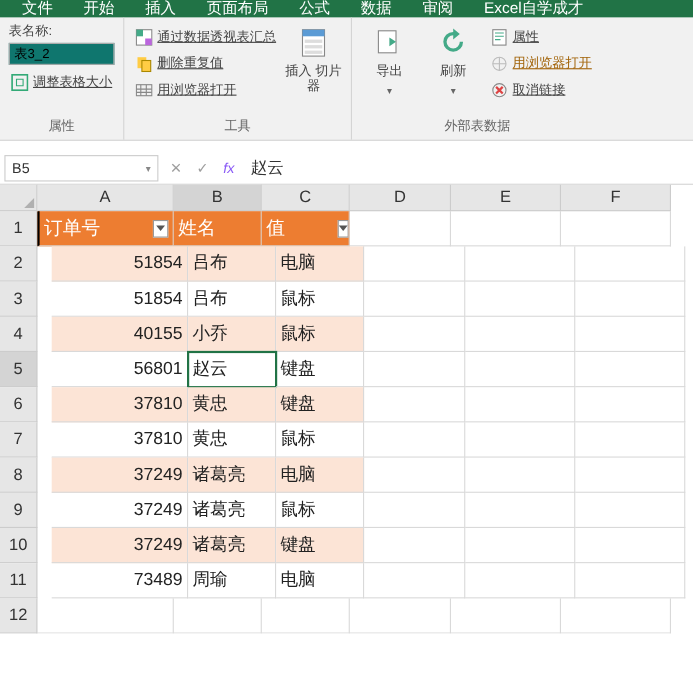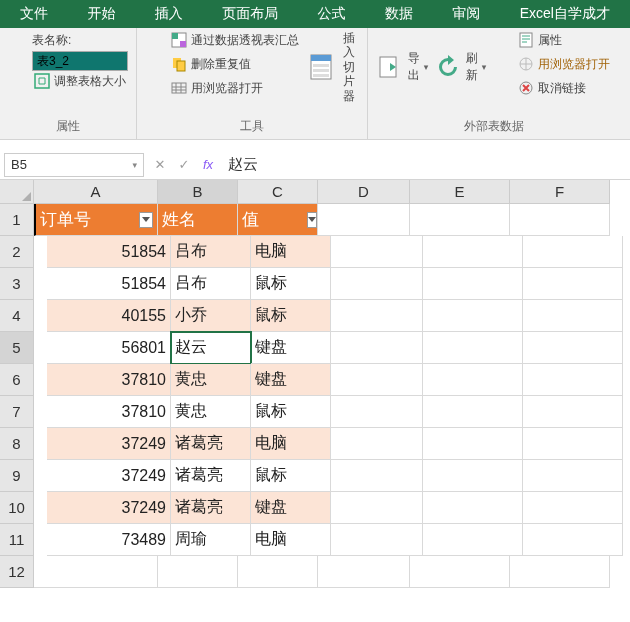--- a/index.html
+++ b/index.html
@@ -1,28 +1,28 @@
 <!DOCTYPE html>
 <html><head>
 <meta charset="utf-8">
 <style>
 *{margin:0;padding:0;box-sizing:border-box;font-family:"Microsoft YaHei",SimSun,sans-serif;}
 body{background:#fff;user-select:none;font-size:13px;color:#333;}
-.menu-strip{background:#217346;display:flex;align-items:center;padding:0 6px;height:28px;justify-content:space-between;}
+.menu-strip{background:#217346;display:flex;align-items:center;padding:0 6px;height:16px;}
 .menu-item{color:#fff;padding:6px 14px;font-size:14px;cursor:pointer;}
 .ribbon{background:#f1f1f1;border-bottom:1px solid #d4d4d4;display:flex;height:112px;}
 .rgroup{border-right:1px solid #d4d4d4;padding:4px 8px 0 8px;display:flex;flex-direction:column;justify-content:space-between;}
 .rgroup-body{display:flex;gap:6px;align-items:flex-start;}
 .rgroup-label{text-align:center;font-size:12px;color:#666;padding:2px 0 4px;}
-.rcol{display:flex;flex-direction:column;gap:2px;margin-left:24px;}
+.rcol{display:flex;flex-direction:column;gap:2px;}
 .rlbl{font-size:12px;color:#444;}
 .rinput{width:96px;height:20px;border:1px solid #ababab;background:#0f766e;padding:0 4px;font-size:12px;}
-.ritem{display:flex;align-items:flex-start;gap:4px;font-size:12px;color:#444;height:22px;padding:0 2px;cursor:pointer;white-space:nowrap;}
+.ritem{display:flex;align-items:flex-end;gap:4px;font-size:12px;color:#444;height:22px;padding:0 2px;cursor:pointer;white-space:nowrap;text-decoration:underline;}
 .ritem.dis{color:#a16207;}
-.big-btn{display:flex;flex-direction:row;align-items:center;justify-content:center;width:52px;height:70px;cursor:pointer;font-size:12px;color:#444;gap:4px;}
+.big-btn{display:flex;flex-direction:column;align-items:center;justify-content:center;width:52px;height:70px;cursor:pointer;font-size:12px;color:#444;gap:4px;}
 .ico{width:16px;height:16px;display:inline-flex;align-items:center;justify-content:center;}
 .formula-bar{display:flex;align-items:center;border-bottom:1px solid #d4d4d4;height:30px;background:#fff;margin-top:10px;justify-content:center;}
 .namebox{width:140px;height:24px;border:1px solid #ccc;margin:0 4px;display:flex;align-items:center;justify-content:space-between;padding:0 6px;font-size:13px;}
 .fn-btn{width:24px;text-align:center;color:#9e9e9e;font-size:13px;}
 .fn-btn.fx{font-style:italic;color:#8b5cf6;}
 .fx-input{flex:1;padding:0 8px;font-size:15px;color:#333;}
 .sheet{display:flex;}
 .col-sel{width:34px;background:#e6e6e6;border-right:1px solid #ccc;border-bottom:1px solid #ccc;height:24px;position:relative;}
 .col-sel::after{content:"";position:absolute;right:2px;bottom:2px;border-left:9px solid transparent;border-bottom:9px solid #b0b0b0;}
 .ch{height:24px;border-right:1px solid #ccc;border-bottom:1px solid #ccc;background:#e6e6e6;display:flex;align-items:center;justify-content:center;font-size:15px;color:#333;}

